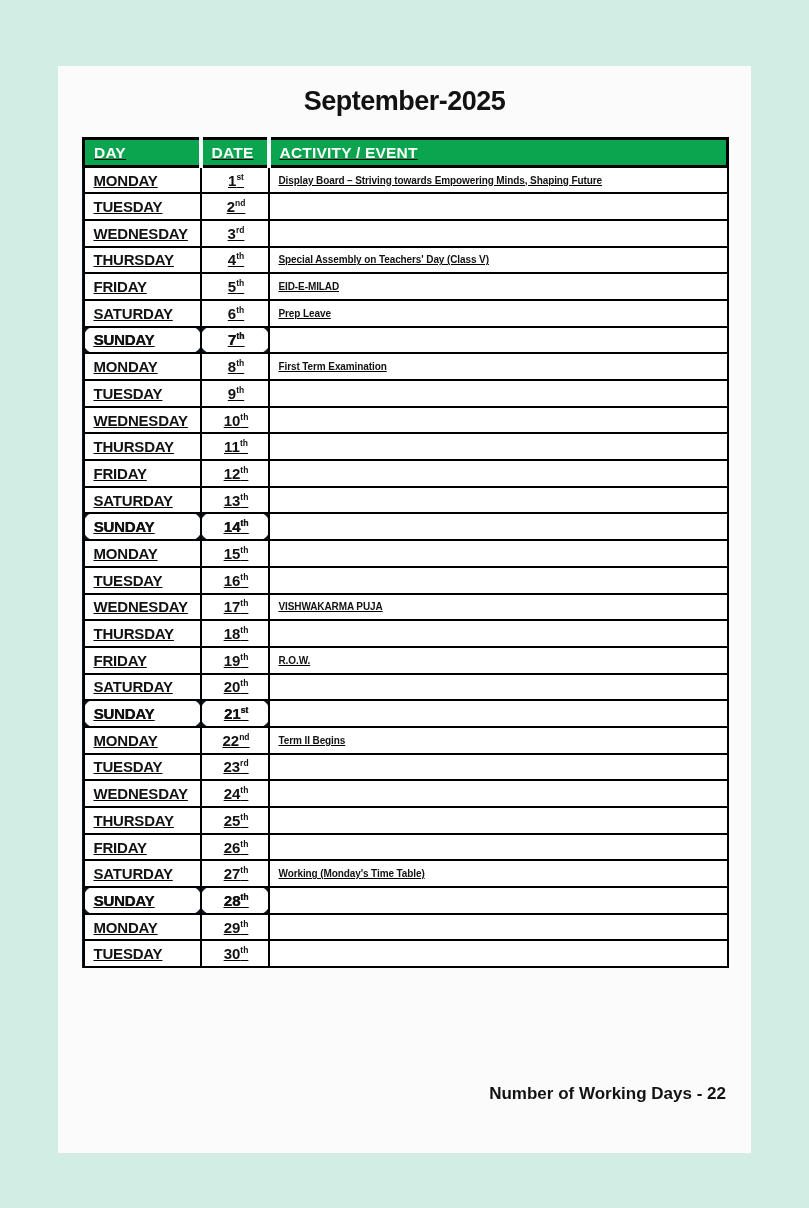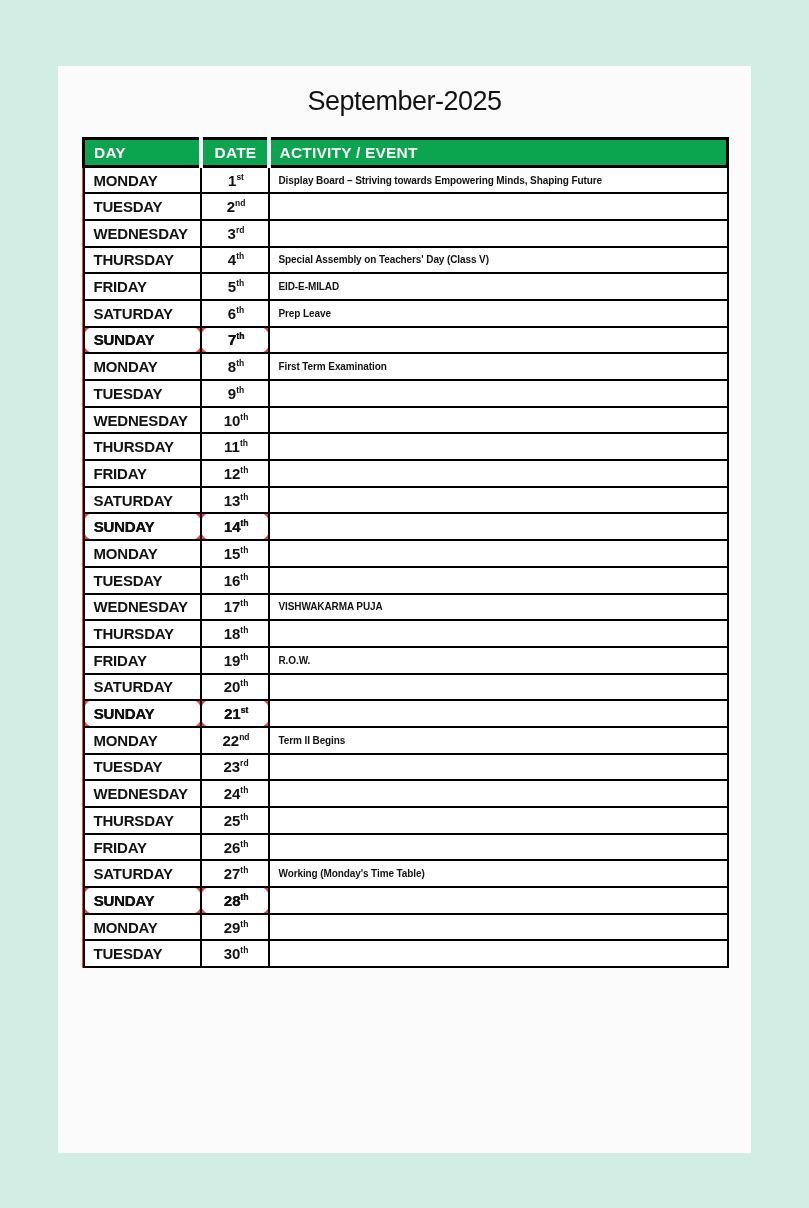--- a/index.html
+++ b/index.html
@@ -12,42 +12,43 @@
     background:var(--bg);
     font-family:"Liberation Sans","DejaVu Sans",sans-serif;
     position:relative;
   }
   .page{
     position:absolute; left:58px; top:66px; width:693px; height:1087px;
     background:var(--page);
   }
   .doc-title{
     position:absolute; top:20px; left:0; width:100%;
-    text-align:center; font-size:27px; font-weight:normal; color:var(--ink);
+    text-align:center; font-size:27px; font-weight:bold; color:var(--ink);
     letter-spacing:-0.5px;
   }
   .cal-table{
     position:absolute; left:24px; top:71px; width:644px;
     border-collapse:collapse; table-layout:fixed;
-    background:#ef4444;
+    background:#0f172a;
+    text-decoration:underline;
   }
   .cal-table col.c-day{width:117px;}
   .cal-table col.c-date{width:68px;}
   .cal-table col.c-event{width:459px;}
   .cal-table th{
     background:var(--green); color:#fff;
     font-size:15.5px; font-weight:bold; text-align:left;
     height:28px; padding:2px 6px 2px 9px;
     border-top:3px solid #000; border-bottom:3px solid #000;
     border-left:4px solid var(--page); border-right:4px solid var(--page);
     letter-spacing:0.2px;
   }
   .cal-table th:first-child{border-left:3px solid #000;}
   .cal-table th:last-child{border-right:3px solid #000;}
-  .cal-table th.h-date{padding-left:12px;}
+  .cal-table th.h-date{text-align:center; padding-left:2px;}
   .cal-table td{
     border:2.5px solid #000;
     height:26.7px; padding:1px 6px 1px 9px;
     font-size:15px; color:var(--ink); background:#fff;
     overflow:hidden; white-space:nowrap;
   }
   td.day-cell{font-weight:bold; letter-spacing:-0.2px;}
   td.date-cell{text-align:center; font-weight:bold; padding-left:13px; padding-right:10px;}
   td.date-cell sup{font-size:8.5px; font-weight:bold; vertical-align:super; letter-spacing:0;}
   td.event-cell{font-weight:bold; font-size:10px; letter-spacing:-0.1px;}
@@ -230,14 +231,15 @@
     <td class="event-cell event-black"></td>
   </tr>
         <tr>
     <td class="day-cell">TUESDAY</td>
     <td class="date-cell"><span class="d-num">30</span><sup class="d-suf">th</sup></td>
     <td class="event-cell event-black"></td>
   </tr>
       </tbody>
   </table>
 
+  <div class="doc-footer">Number of Working Days - 22</div>
 
 </div>
 
 </body></html>

